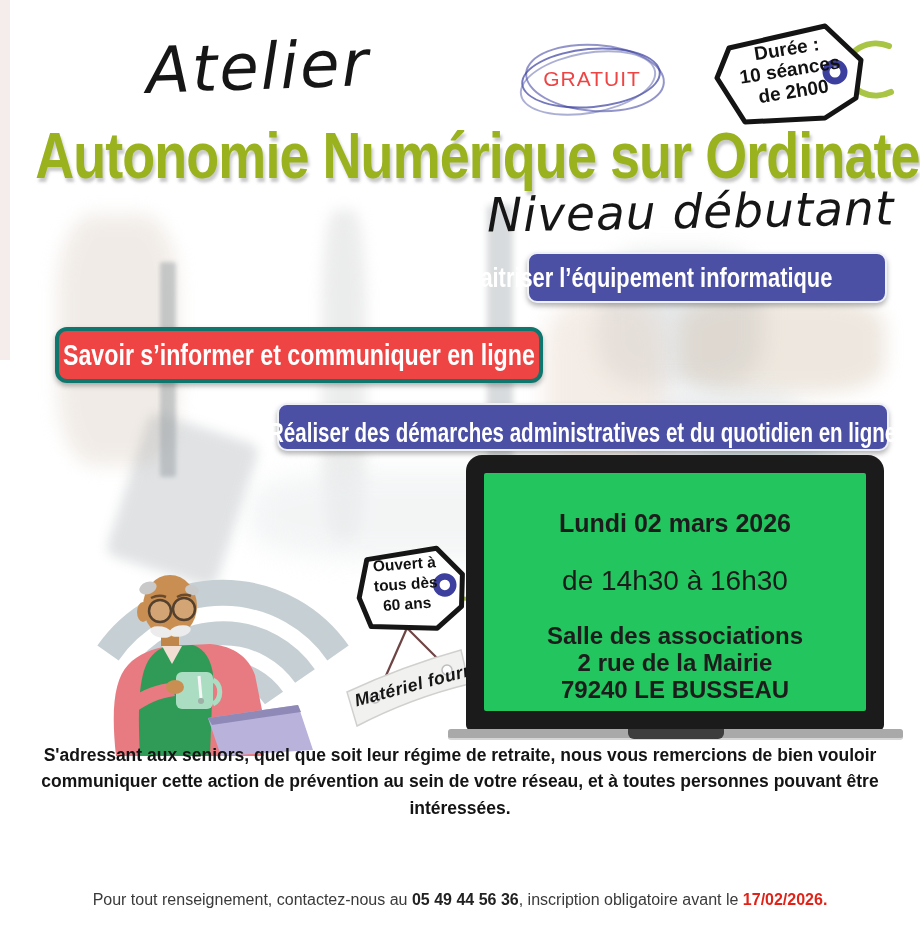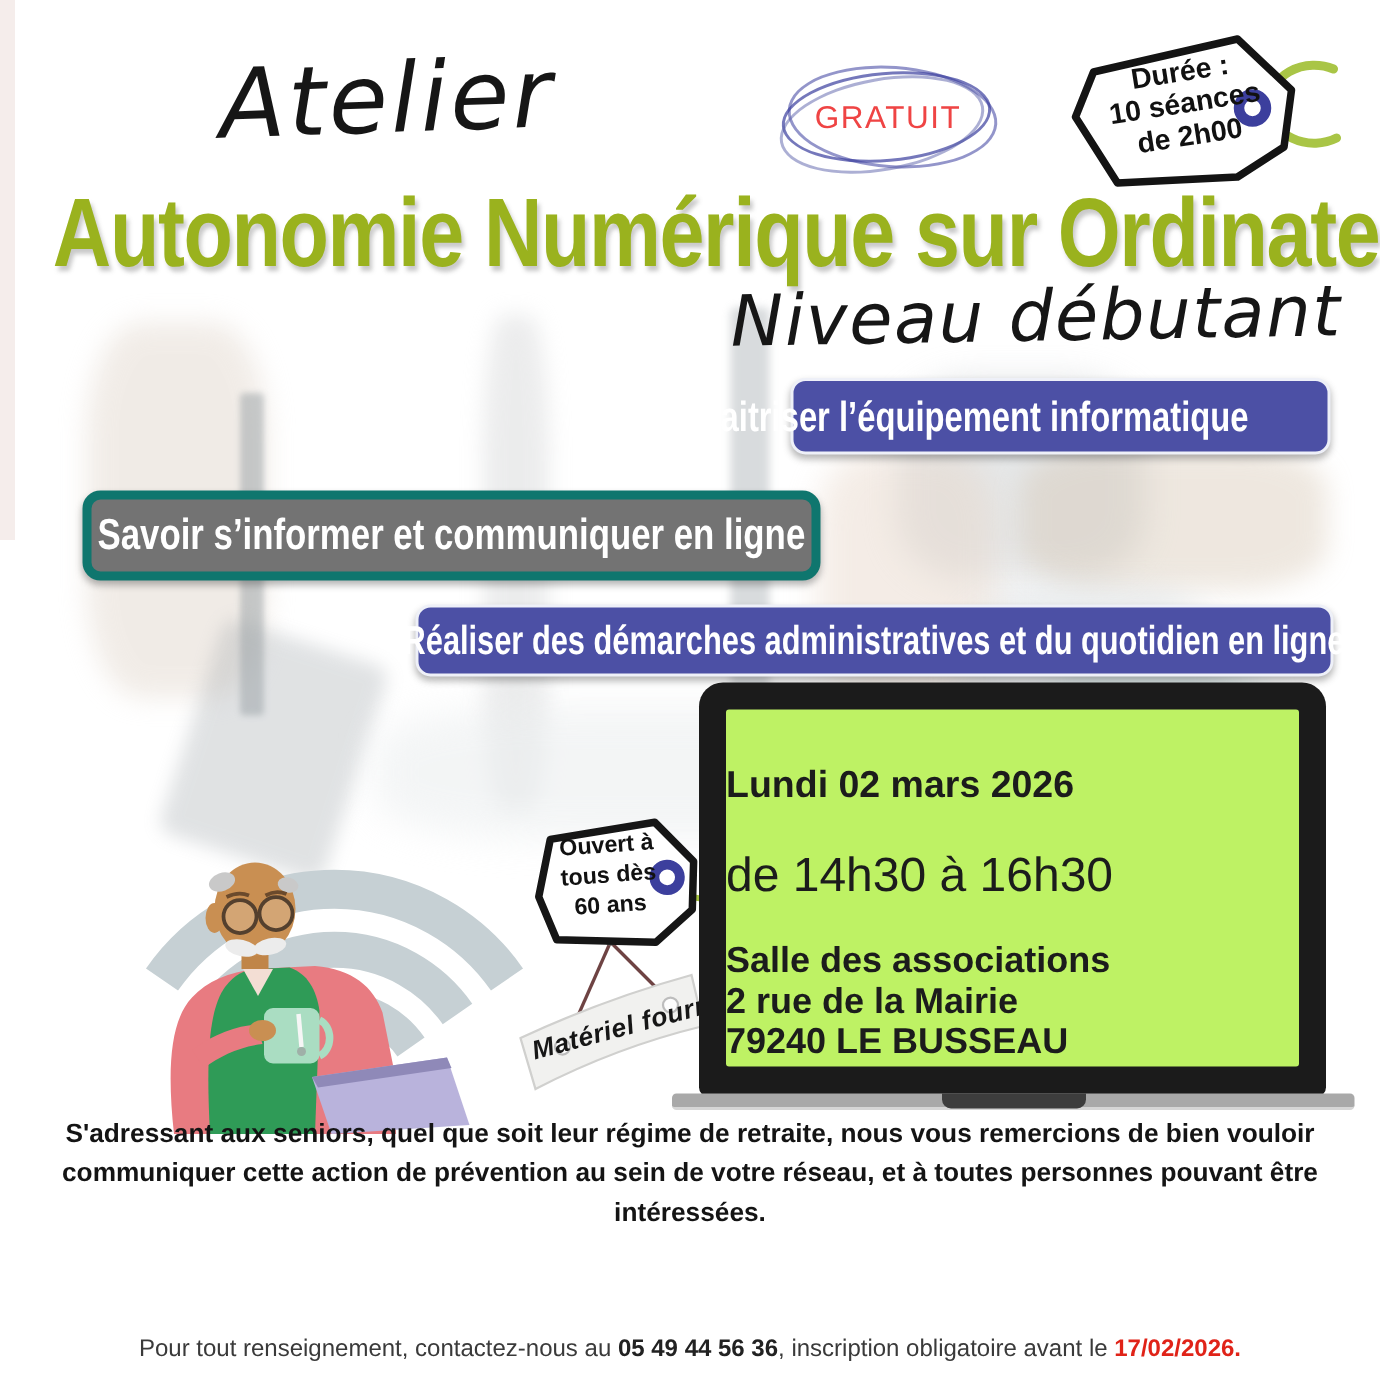--- a/index.html
+++ b/index.html
@@ -37,35 +37,35 @@
   .title{position:absolute;left:0;right:0;top:122px;text-align:center;white-space:nowrap;}
   .title span{display:inline-block;font-size:58px;font-weight:bold;letter-spacing:-1px;color:#9ab21e;
               transform:scale(.93,1.12);transform-origin:center;
               text-shadow:2px 3px 3px rgba(100,100,100,.35);}
 
   
   .banner{position:absolute;display:flex;align-items:center;justify-content:center;
           color:#fff;box-shadow:0 3px 5px rgba(70,70,70,.4);}
   .banner span{display:inline-block;white-space:nowrap;font-weight:bold;}
   .b-purple{background:#4c50a5;border:2px solid #eef0f8;border-radius:10px;}
-  .b-green{background:#737373;border:6px solid #0f766e;border-radius:12px;}
+  .b-green{background:#ef4444;border:4px solid #0f766e;border-radius:12px;}
   .b1{left:527px;top:252px;width:356px;height:47px;justify-content:flex-end;}
   .b1 span{font-size:28px;transform:scaleX(.78);}
   .b2{left:55px;top:327px;width:480px;height:48px;}
   .b2 span{font-size:29px;transform:scaleX(.80);}
-  .b3{left:277px;top:403px;width:608px;height:44px;}
+  .b3{left:277px;top:403px;width:608px;height:44px;align-items:flex-end;}
   .b3 span{font-size:27px;transform:scaleX(.76);}
 
   
   .laptop{position:absolute;left:466px;top:455px;width:418px;height:276px;
           background:#1b1b1b;border-radius:16px 16px 6px 6px;}
   .laptop .screen{position:absolute;left:18px;top:18px;right:18px;bottom:20px;
-          background:#bef264;border-radius:2px;text-align:left;color:#1c1c1c;}
+          background:#22c55e;border-radius:2px;text-align:center;color:#1c1c1c;}
   .lt-date{font-size:25px;font-weight:bold;margin-top:36px;}
-  .lt-time{font-size:32px;margin-top:27px;}
+  .lt-time{font-size:28px;margin-top:27px;}
   .lt-venue{font-size:24px;font-weight:bold;margin-top:25px;line-height:27px;}
   .lt-line{font-size:24px;font-weight:bold;line-height:27px;}
   .base{position:absolute;left:448px;top:729px;width:455px;height:9px;background:#a9a9a9;
         border-radius:3px;border-bottom:2px solid #d6d6d6;}
   .notch{position:absolute;left:628px;top:729px;width:96px;height:10px;background:#3d3d3d;
          border-radius:0 0 6px 6px;}
 
   
   .elig{position:absolute;left:346px;top:542px;width:135px;height:100px;transform:rotate(-2deg);}
   .elig .txt{position:absolute;left:14px;top:12px;width:92px;text-align:center;

